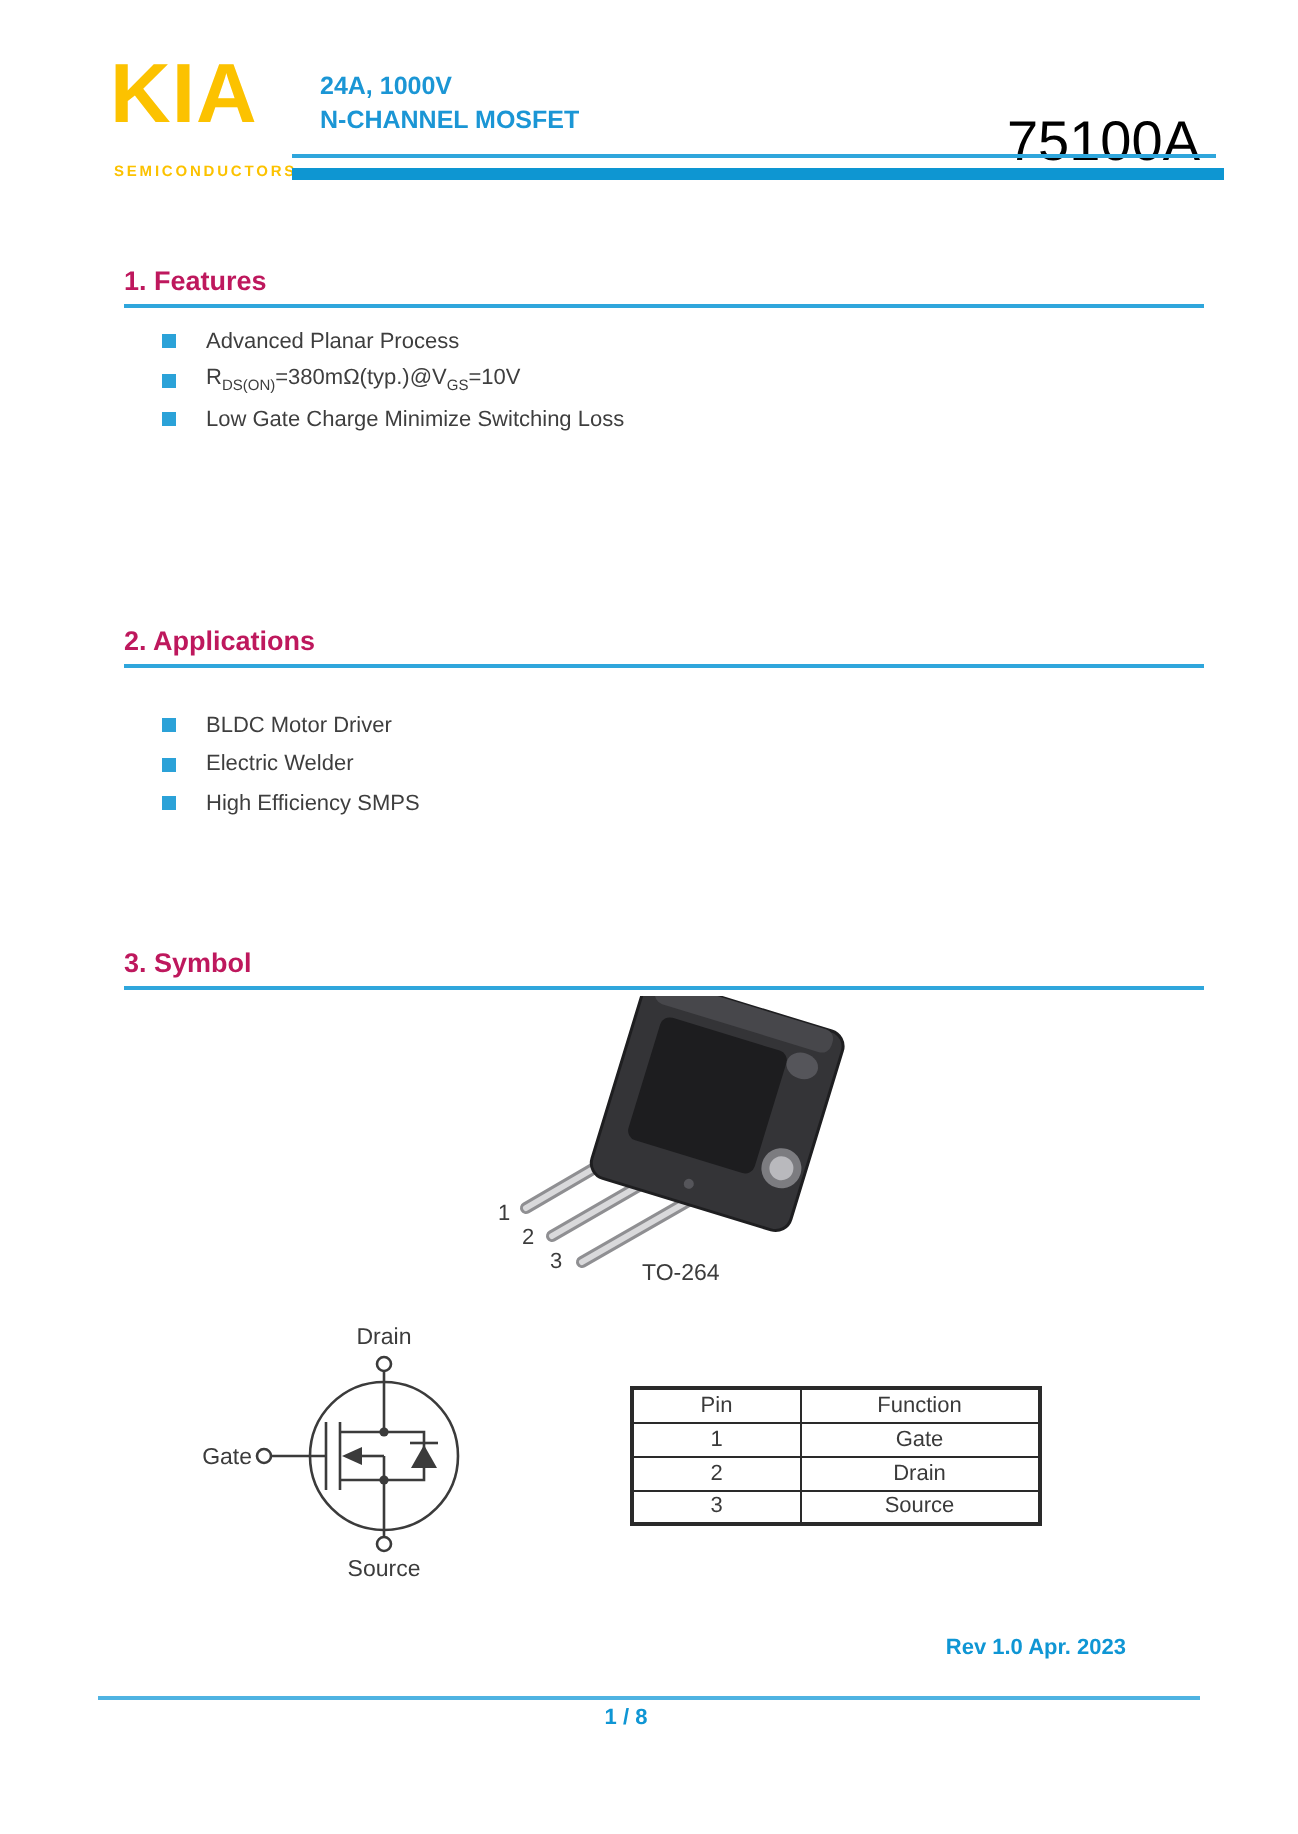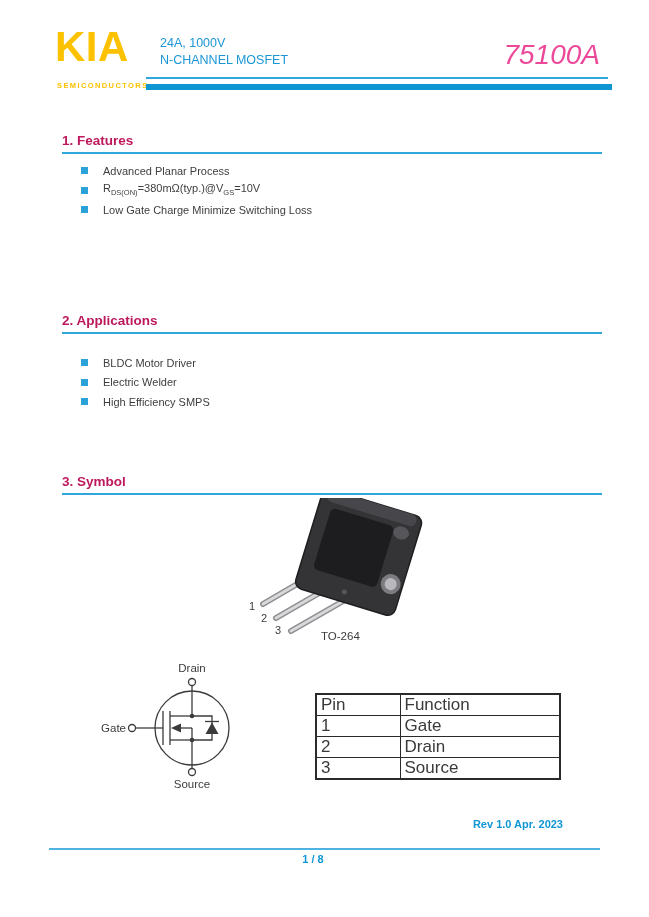--- a/index.html
+++ b/index.html
@@ -6,42 +6,42 @@
   html,body { background:#ffffff; }
   .page {
     position:relative; width:649px; height:917px; background:#ffffff;
     font-family:"Liberation Sans", sans-serif; color:#3e3e3e; overflow:hidden;
   }
   
   .logo { position:absolute; left:55px; top:26px; font-size:42px; font-weight:bold;
           color:#FCC200; letter-spacing:0.5px; line-height:1; }
   .logo-sub { position:absolute; left:57px; top:81px; font-size:7.5px; font-weight:bold;
           color:#FCC200; letter-spacing:1.4px; }
-  .subtitle { position:absolute; left:160px; top:35px; color:#1B96D5; font-weight:normal;
+  .subtitle { position:absolute; left:160px; top:35px; color:#1B96D5; font-weight:bold;
           font-size:12.5px; line-height:17px; }
-  .part-number { position:absolute; right:49px; top:39px; font-size:28px; color:#ec4899;font-style:italic; }
+  .part-number { position:absolute; right:49px; top:55px; font-size:28px; color:#000000; }
   .header-thin-line { position:absolute; left:146px; top:77px; width:462px; height:2px; background:#2FA6DC; }
   .header-bar { position:absolute; left:146px; top:84px; width:466px; height:6px; background:#0E96D2; }
   
   .section-title { position:absolute; left:62px; font-size:13.5px; font-weight:bold; color:#be185d; }
   .section-rule { position:absolute; left:62px; width:540px; height:2px; background:#2FA6DC; }
   .list { position:absolute; left:65px; }
   .li { display:flex; align-items:center; height:13px; margin-bottom:6.5px;margin-left:16px; }
   .bullet { width:7px; height:7px; background:#2BA2D8; margin-right:15px; flex:0 0 auto; }
   .li-text { font-size:11px; color:#3e3e3e; white-space:nowrap; }
   sub { font-size:7.5px; }
   
   .pkg-svg { position:absolute; left:235px; top:498px; }
   .sym-svg { position:absolute; left:90px; top:658px; }
   .pin-table { position:absolute; left:315px; top:693px; border-collapse:collapse;
                border:2px solid #2a2a2a; }
-  .pin-table th, .pin-table td { border:1px solid #2a2a2a; font-size:17px; font-weight:normal;
-               color:#3a3a3a; text-align:left; height:17px; padding:0 4px; }
+  .pin-table th, .pin-table td { border:1px solid #2a2a2a; font-size:11px; font-weight:normal;
+               color:#3a3a3a; text-align:center; height:17px; padding:0 4px; }
   .pin-table .col-pin { width:84px; }
-  .pin-table .col-fn { width:160px; }
+  .pin-table .col-fn { width:120px; }
   
   .footer-rule { position:absolute; left:49px; top:848px; width:551px; height:2px; background:#4FB3E2; }
   .footer-page { position:absolute; left:283px; top:853px; width:60px; text-align:center;
                font-size:11px; font-weight:bold; color:#0F96D4; }
   .footer-rev { position:absolute; right:86px; top:818px; font-size:11px; font-weight:bold; color:#0F96D4; }
   svg text { font-family:"Liberation Sans", sans-serif; }
 </style>
 </head>
 <body>
 

